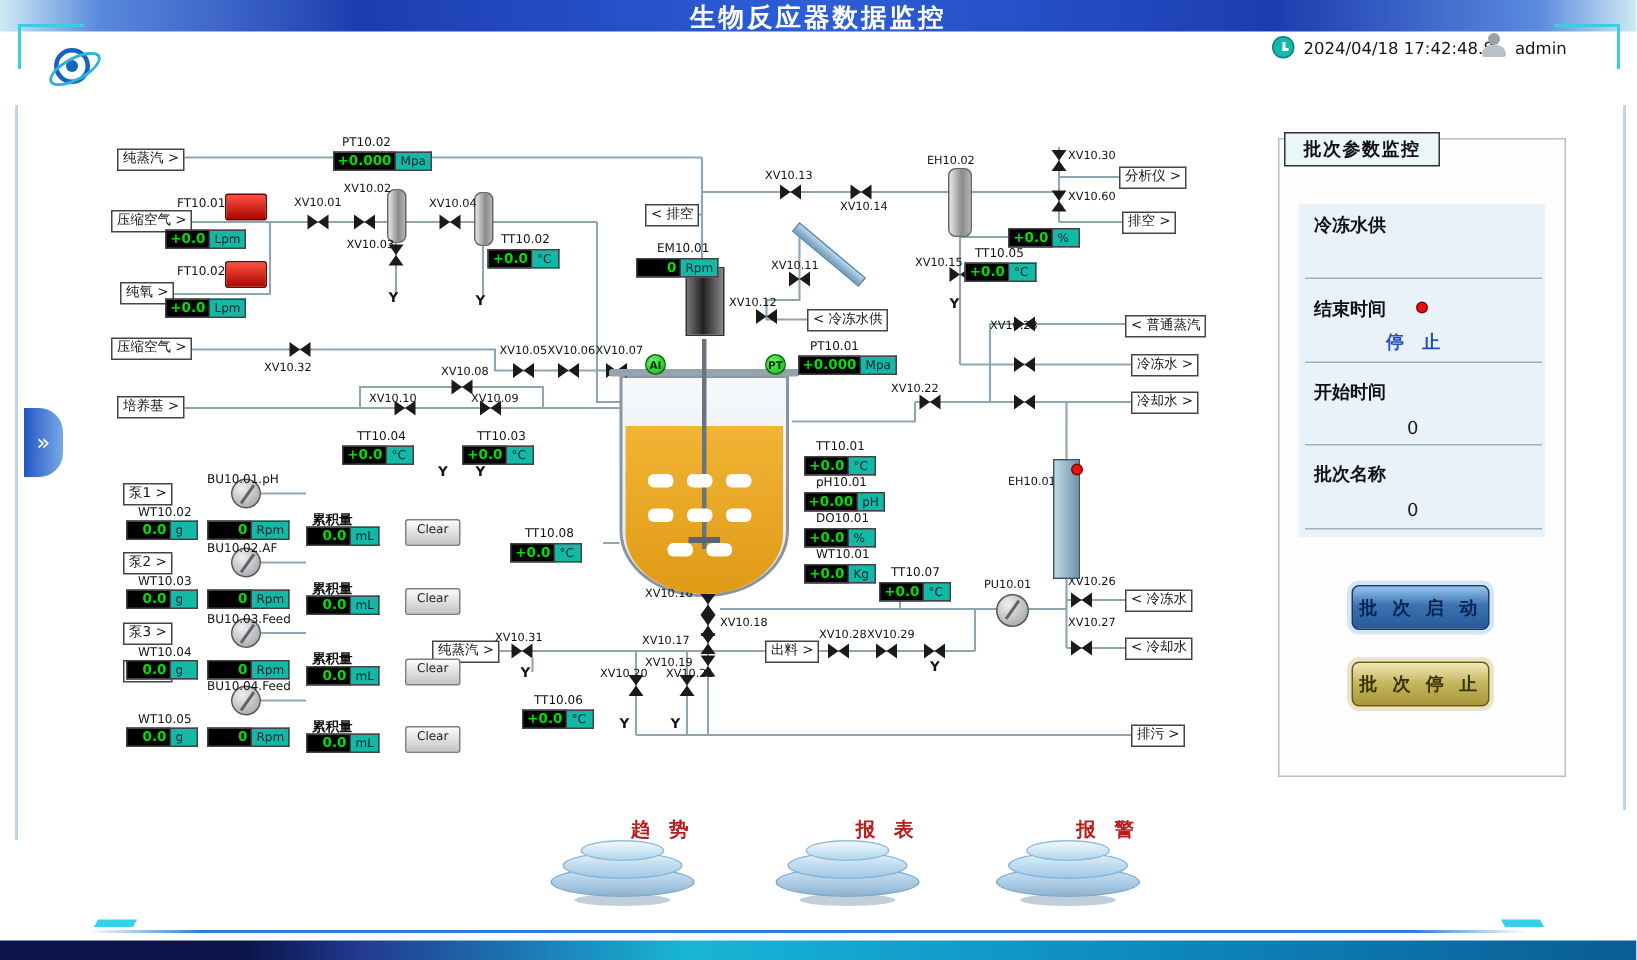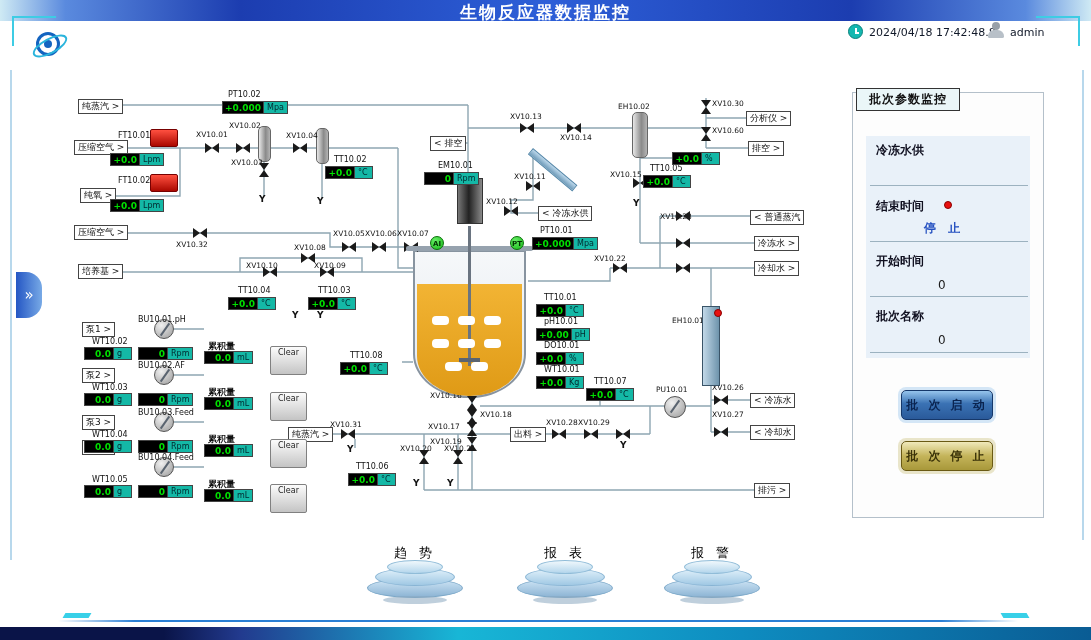--- a/index.html
+++ b/index.html
@@ -43,21 +43,21 @@
 .yy::after{content:"Y"}
 .rt{font-size:8px;white-space:nowrap;color:#111;z-index:4}
 .ro{display:flex;height:13px;z-index:4}
 .ro .v{background:#000;color:#00e000;font-size:9px;font-weight:bold;padding:0 2px;min-width:30px;text-align:right;line-height:12px;border:1px solid #444}
 .ro .u{background:#14b8a6;color:#00282e;font-size:8px;padding:0 3px;line-height:12px;border:1px solid #444;border-left:0;min-width:18px;text-align:left}
 .gc{width:14px;height:14px;border-radius:50%;background:radial-gradient(circle at 35% 30%,#66ee66,#18b818);border:1px solid #077007;font-size:7px;font-weight:bold;color:#003300;text-align:center;line-height:14px;z-index:4}
 .cyl{background:linear-gradient(90deg,#e8e8e8,#8a8a8a 60%,#b4b4b4);border:1px solid #666;border-radius:5px;z-index:2}
 .ftdev{width:28px;height:18px;background:linear-gradient(#ff5040,#aa0800);border:1px solid #700;border-radius:2px;z-index:3}
 .pmp{width:20px;height:20px;border-radius:50%;background:radial-gradient(circle at 35% 30%,#f0f0f0,#9a9a9a);border:1px solid #555;z-index:3}
 .pmp::after{content:"";position:absolute;left:9px;top:2px;width:2px;height:15px;background:#5a6470;transform:rotate(35deg)}
-.clr{font-size:8px;height:29px;line-height:11px;padding:0 7px;background:linear-gradient(#fcfcfc,#c4c4c4);border:1px solid #808080;border-radius:2px;color:#222;text-align:left;z-index:4}
+.clr{font-size:8px;height:18px;line-height:11px;padding:0 7px;background:linear-gradient(#fcfcfc,#c4c4c4);border:1px solid #808080;border-radius:2px;color:#222;text-align:left;z-index:4}
 .diag{left:533px;top:148px;width:58px;height:8px;background:linear-gradient(#bcd8ec,#6e9ab8);border:1px solid #5588aa;transform:rotate(40deg);transform-origin:left top;z-index:2}
 .motor{left:457px;top:178px;width:26px;height:46px;background:linear-gradient(90deg,#777,#222 45%,#888);border:1px solid #333;z-index:3}
 .mcap{left:462px;top:172px;width:16px;height:7px;background:#444;z-index:3}
 .flange{left:406px;top:246px;width:127px;height:5px;background:#96a2ae;border-radius:2px;z-index:3}
 .vessel{left:413px;top:250px;width:113px;height:148px;border:2px solid #8894a0;background:linear-gradient(#f6f8fa,#e2e8ee);border-radius:0 0 56px 56px/0 0 44px 44px;z-index:2}
 .liquid{left:417px;top:284px;width:105px;height:112px;background:linear-gradient(#f2b434,#df9a16);border-radius:0 0 52px 52px/0 0 40px 40px;z-index:3}
 .shaft{left:468px;top:226px;width:3px;height:140px;background:#6a7480;z-index:3}
 .impl{left:459px;top:358px;width:21px;height:4px;background:#5a6470;z-index:3}
 .cell{width:17px;height:9px;background:#fff;border-radius:4px;z-index:4}
 .col1{left:702px;top:306px;width:18px;height:80px;background:linear-gradient(90deg,#c2d8e8,#6e94ac);border:1px solid #3a5468;z-index:3}
@@ -67,21 +67,21 @@
 .ptitle{left:856px;top:88px;background:#eaf6f8;border:1px solid #333;font-size:12px;font-weight:bold;padding:2px 12px;letter-spacing:1px;z-index:3}
 .pfield{left:866px;top:136px;width:164px;height:222px;background:#e9f1f9;z-index:2}
 .plabel{font-size:12px;font-weight:bold;color:#101020;z-index:3}
 .pval{font-size:12px;color:#1b1b1b;z-index:3}
 .status{color:#2450c0;font-weight:bold;letter-spacing:4px;font-size:12px;z-index:3}
 .fline{height:1px;background:#9cb2c0;z-index:3}
 .btnS{left:901px;top:390px;width:92px;height:30px;border-radius:5px;border:1px solid #16386a;background:linear-gradient(180deg,#96c4ec,#3a72b4 45%,#2a5a9a);box-shadow:0 0 0 3px #d4e6f6;color:#0a2450;font-weight:bold;font-size:12px;line-height:28px;text-align:center;letter-spacing:3px;z-index:3;cursor:pointer}
 .btnT{left:901px;top:441px;width:92px;height:30px;border-radius:5px;border:1px solid #6a5a14;background:linear-gradient(180deg,#f0e9ba,#c4b45a 50%,#a8983a);box-shadow:0 0 0 3px #e9e5ca;color:#3a3208;font-weight:bold;font-size:12px;line-height:28px;text-align:center;letter-spacing:3px;z-index:3;cursor:pointer}
 
 .navbtn{width:96px;height:56px;cursor:pointer;z-index:3}
-.navlbl{position:absolute;left:0;top:0;width:96px;text-align:center;font-size:13px;font-weight:normal;color:#000000;letter-spacing:4px}
+.navlbl{position:absolute;left:0;top:0;width:96px;text-align:right;font-size:13px;font-weight:bold;color:#b91c1c;letter-spacing:4px}
 .dome{position:absolute;left:0;top:16px;width:96px;height:42px}
 .dome i{position:absolute;border-radius:50%}
 .dome .e1{left:20px;top:0;width:56px;height:14px;background:linear-gradient(#f0f8fc,#b4d6ec);border:1px solid #90bcd8}
 .dome .e2{left:8px;top:8px;width:80px;height:18px;background:linear-gradient(#e0f0fa,#a0c8e4);border:1px solid #88b4d4}
 .dome .e3{left:0;top:18px;width:96px;height:20px;background:linear-gradient(#d0e6f6,#8cb4d4);border:1px solid #7ca8c8}
 .dome .e4{left:16px;top:36px;width:64px;height:8px;background:#8aa8c0;opacity:.55}
 svg.pipes{left:0;top:0;width:1091px;height:640px;pointer-events:none;z-index:1}
 </style>
 </head>
 <body>

